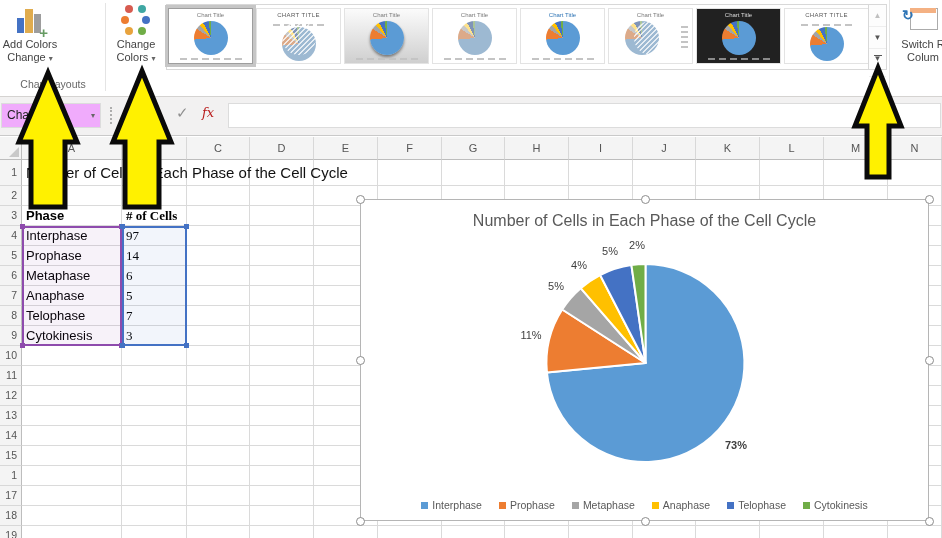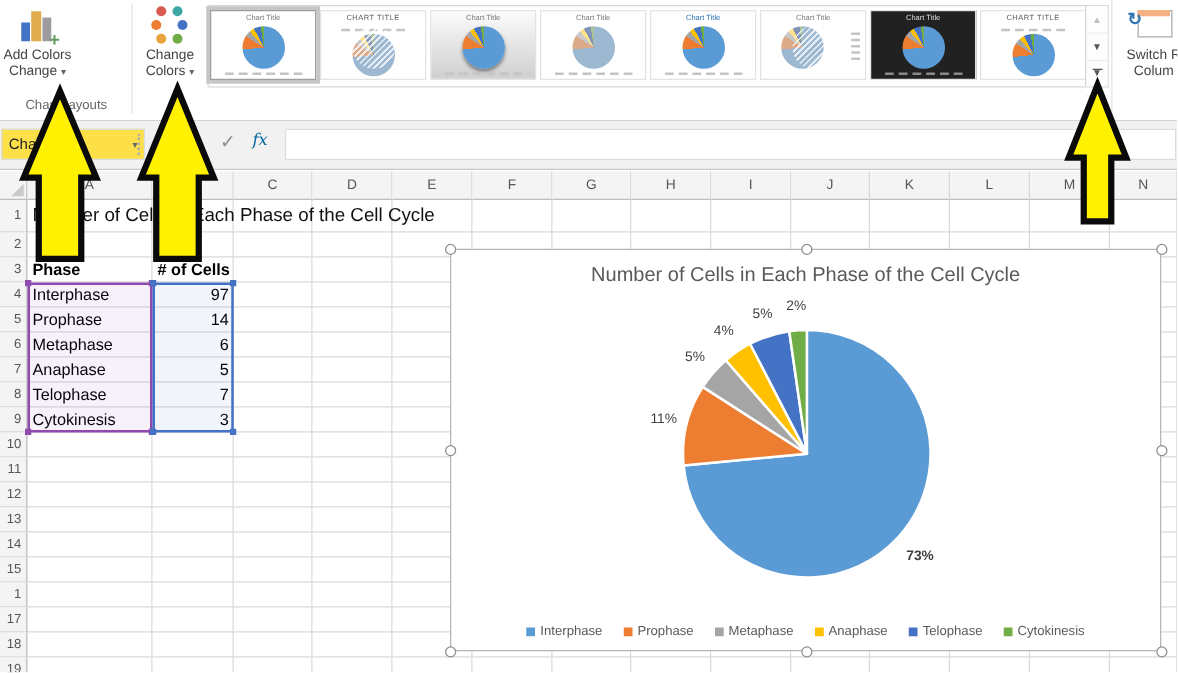--- a/index.html
+++ b/index.html
@@ -47,46 +47,46 @@
   .t-dashcol{position:absolute;right:4px;top:14px;}
   .t-dashcol .t-dash{display:block;margin:3px 0;}
   #gal-scroll{position:absolute;right:0;top:0;width:18px;height:64px;border-left:1px solid #D8D8D8;box-sizing:border-box;background:#FDFDFD;}
   .gal-btn{height:21px;text-align:center;font-size:8px;line-height:21px;color:#555;border-bottom:1px solid #EEE;}
   .gal-btn.dis{color:#C0C0C0;}
   .gal-more-bar{display:block;width:8px;height:1px;background:#555;margin:6px auto -8px auto;}
 
   
   #fbar{position:absolute;left:0;top:97px;width:942px;height:39px;background:#F2F1F1;z-index:20;
         border-bottom:1px solid #C9C9C9;box-sizing:border-box;}
-  #namebox{position:absolute;left:1px;top:6px;width:115px;height:25px;background:#fde047;border:1px solid #DCDCDC;
+  #namebox{position:absolute;left:1px;top:6px;width:100px;height:25px;background:#f0abfc;border:1px solid #DCDCDC;
            box-sizing:border-box;font-size:12px;color:#222;line-height:23px;padding-left:5px;}
   #namebox .caret{position:absolute;right:5px;top:0;}
   #fbar-dots{position:absolute;left:110px;top:10px;height:17px;width:0;border-left:2px dotted #ADADAD;}
   #fbar-check{position:absolute;left:176px;top:7px;font-size:15px;color:#8F8F8F;}
-  #fbar-fx{position:absolute;left:202px;top:8px;font-size:13px;color:#0369a1;font-style:italic;
+  #fbar-fx{position:absolute;left:202px;top:8px;font-size:13px;color:#b91c1c;font-style:italic;
            font-family:"DejaVu Serif",serif;}
   #finput{position:absolute;left:228px;top:6px;right:1px;height:25px;background:#fff;border:1px solid #DCDCDC;
           box-sizing:border-box;font-size:12px;color:#222;line-height:23px;padding-left:5px;}
 
   
   #sheet{position:absolute;left:0;top:137px;width:942px;height:401px;background:#fff;overflow:hidden;}
   .colhdr{position:absolute;top:0;height:23px;background:#F4F4F4;border-right:1px solid #D8D8D8;
           border-bottom:1px solid #BDBDBD;box-sizing:border-box;font-size:11px;color:#555;
           text-align:center;line-height:22px;}
   .rowhdr{position:absolute;left:0;width:22px;background:#F4F4F4;border-right:1px solid #BDBDBD;
           border-bottom:1px solid #D8D8D8;box-sizing:border-box;font-size:10.5px;color:#555;
           text-align:right;padding-right:4px;}
   #selall{position:absolute;left:0;top:0;width:22px;height:23px;background:#F4F4F4;
           border-right:1px solid #BDBDBD;border-bottom:1px solid #BDBDBD;box-sizing:border-box;}
   #selall::after{content:"";position:absolute;right:2px;bottom:2px;width:0;height:0;
           border-left:10px solid transparent;border-bottom:10px solid #C9C9C9;}
   .gl{position:absolute;background:#DADADA;}
   .cell{position:absolute;font-size:13px;color:#000;line-height:19px;white-space:nowrap;z-index:2;}
   .cell.b{font-weight:bold;}
-  .cell.r{text-align:right;}
+  .cell.r{font-family:Liberation Serif, serif;}
   .cell.title{font-size:15px;line-height:24px;color:#111;z-index:2;}
   .hl{position:absolute;box-sizing:border-box;z-index:3;}
   .hl-handle{position:absolute;width:5px;height:5px;z-index:4;}
 
   
   #chart{position:absolute;left:360px;top:199px;width:569px;height:322px;background:#fff;
          border:1px solid #B5B5B5;box-sizing:border-box;z-index:5;}
   #chart-title{position:absolute;left:0;right:0;top:12px;text-align:center;font-size:16px;color:#595959;}
   #pie-svg{position:absolute;left:0;top:0;}
   .pie-label{position:absolute;font-size:11px;color:#3F3F3F;transform:translate(-50%,-50%);z-index:6;}

